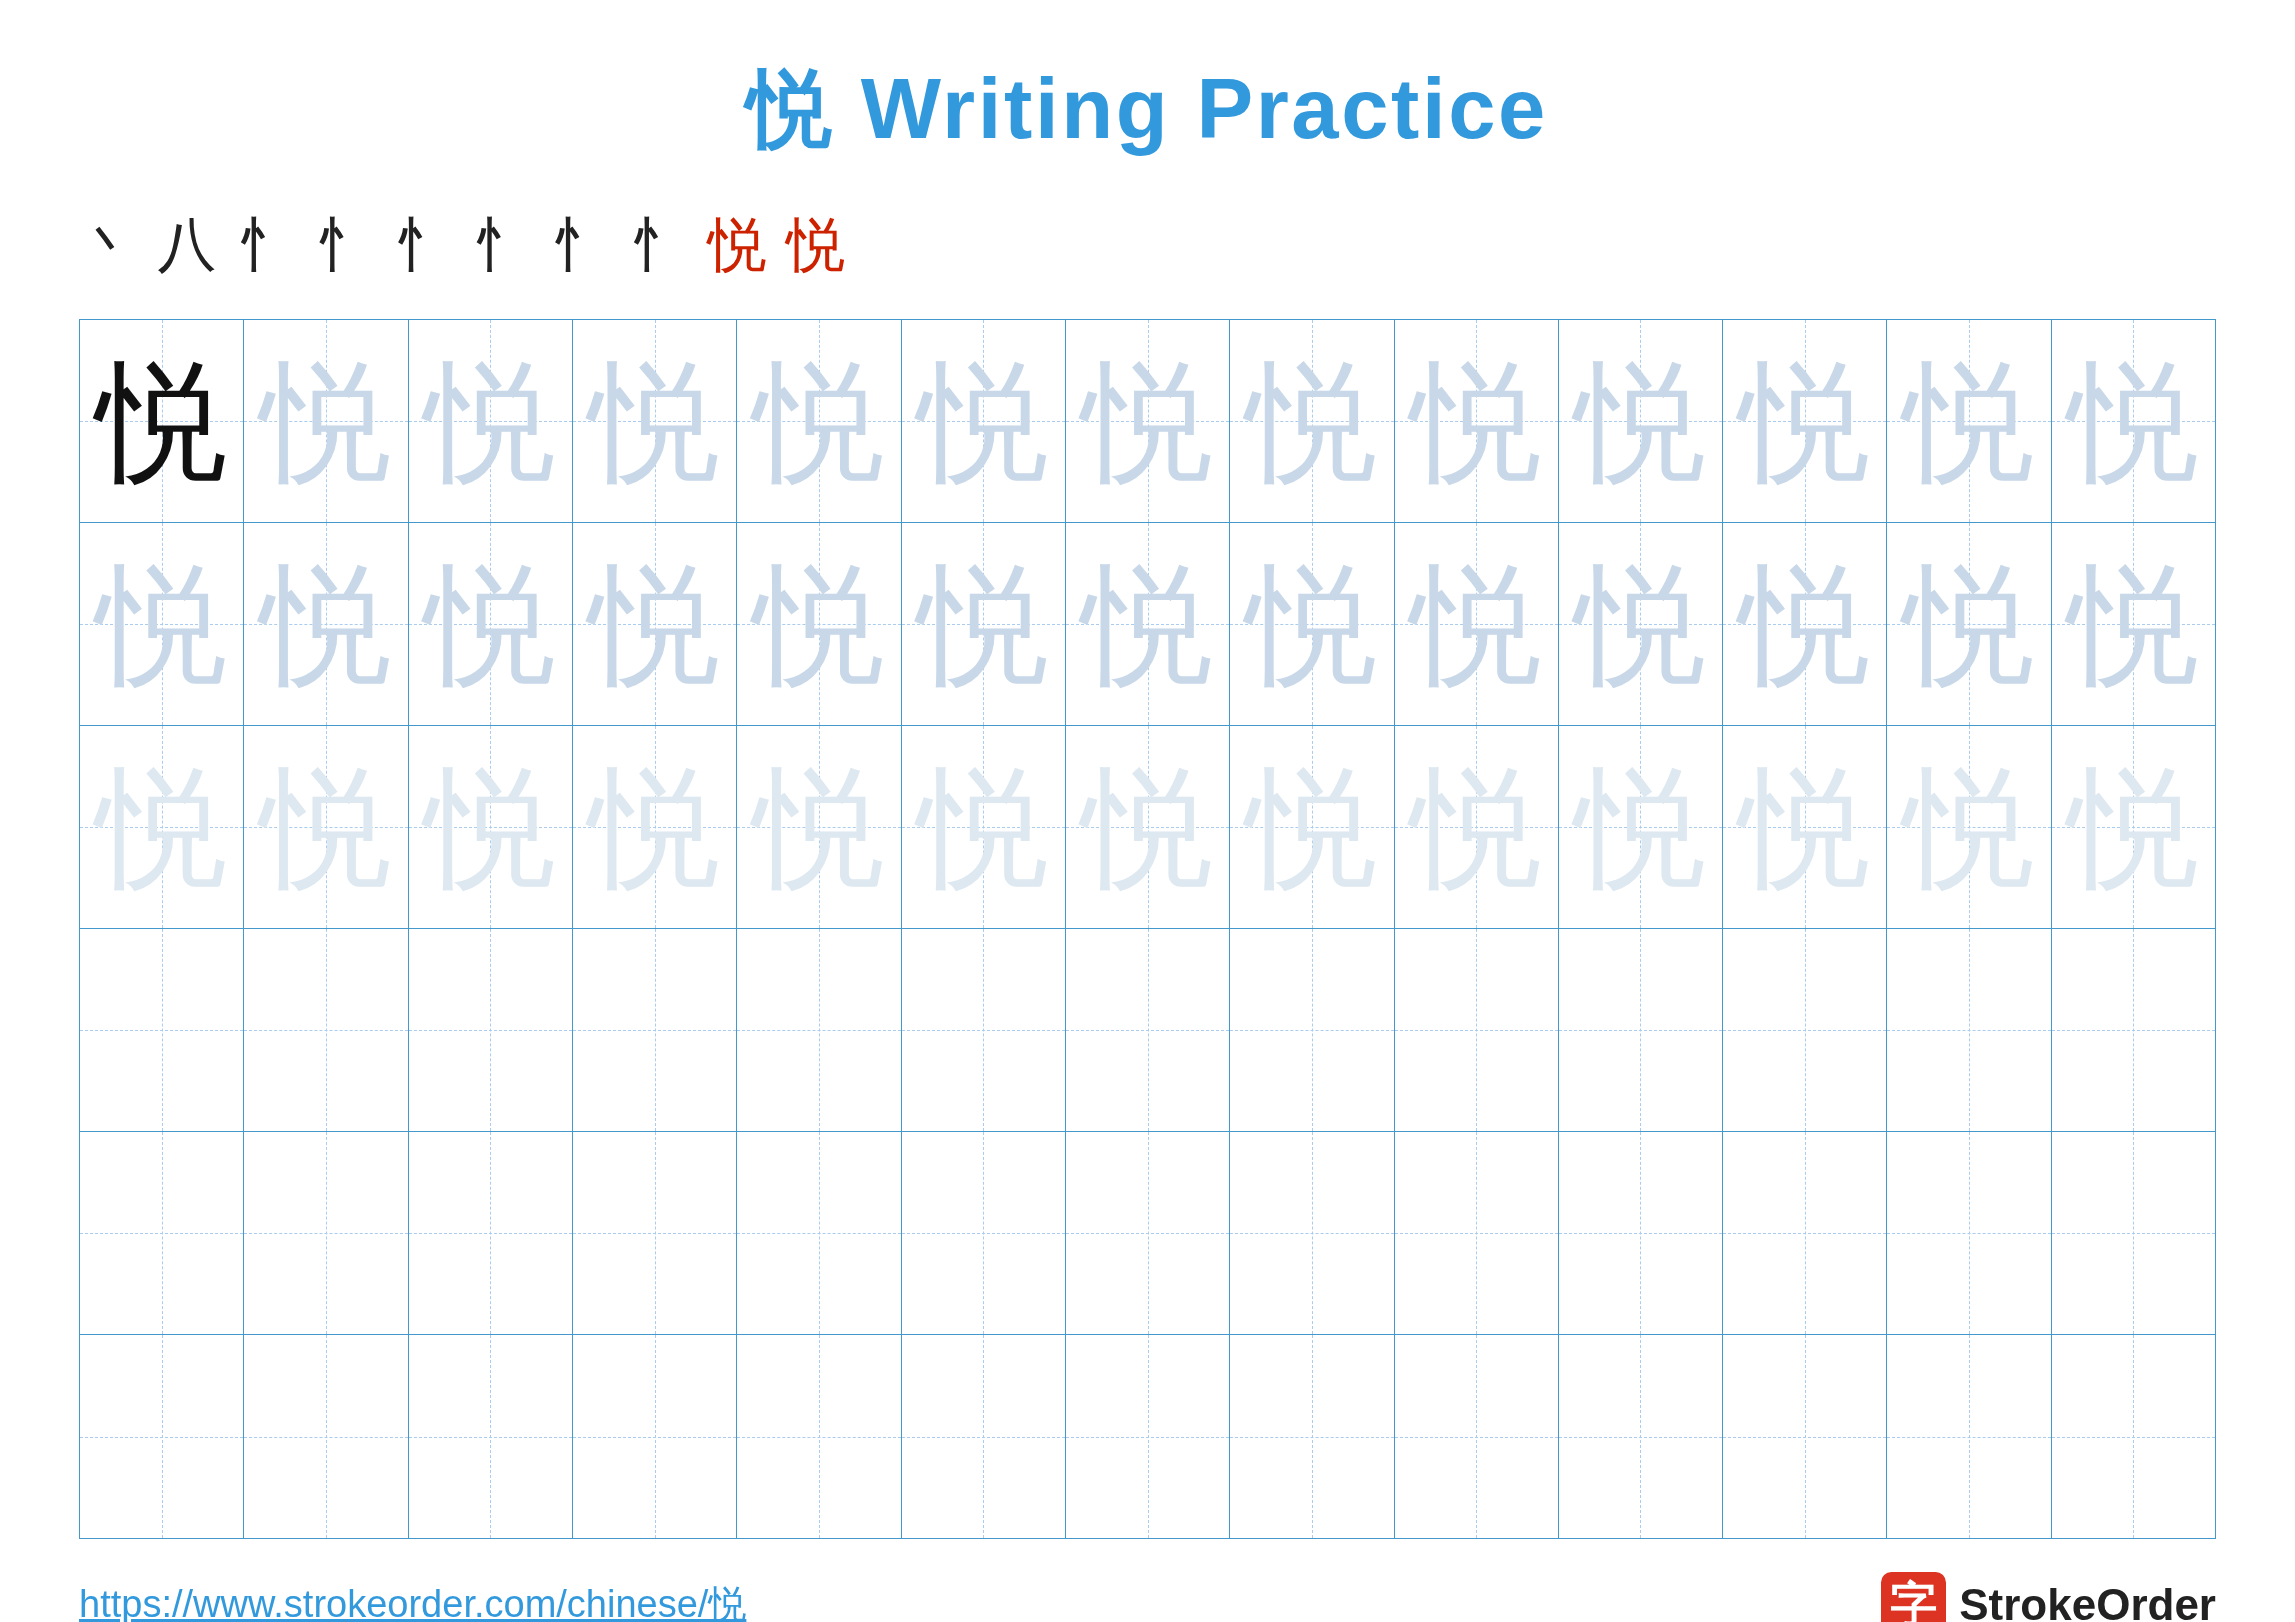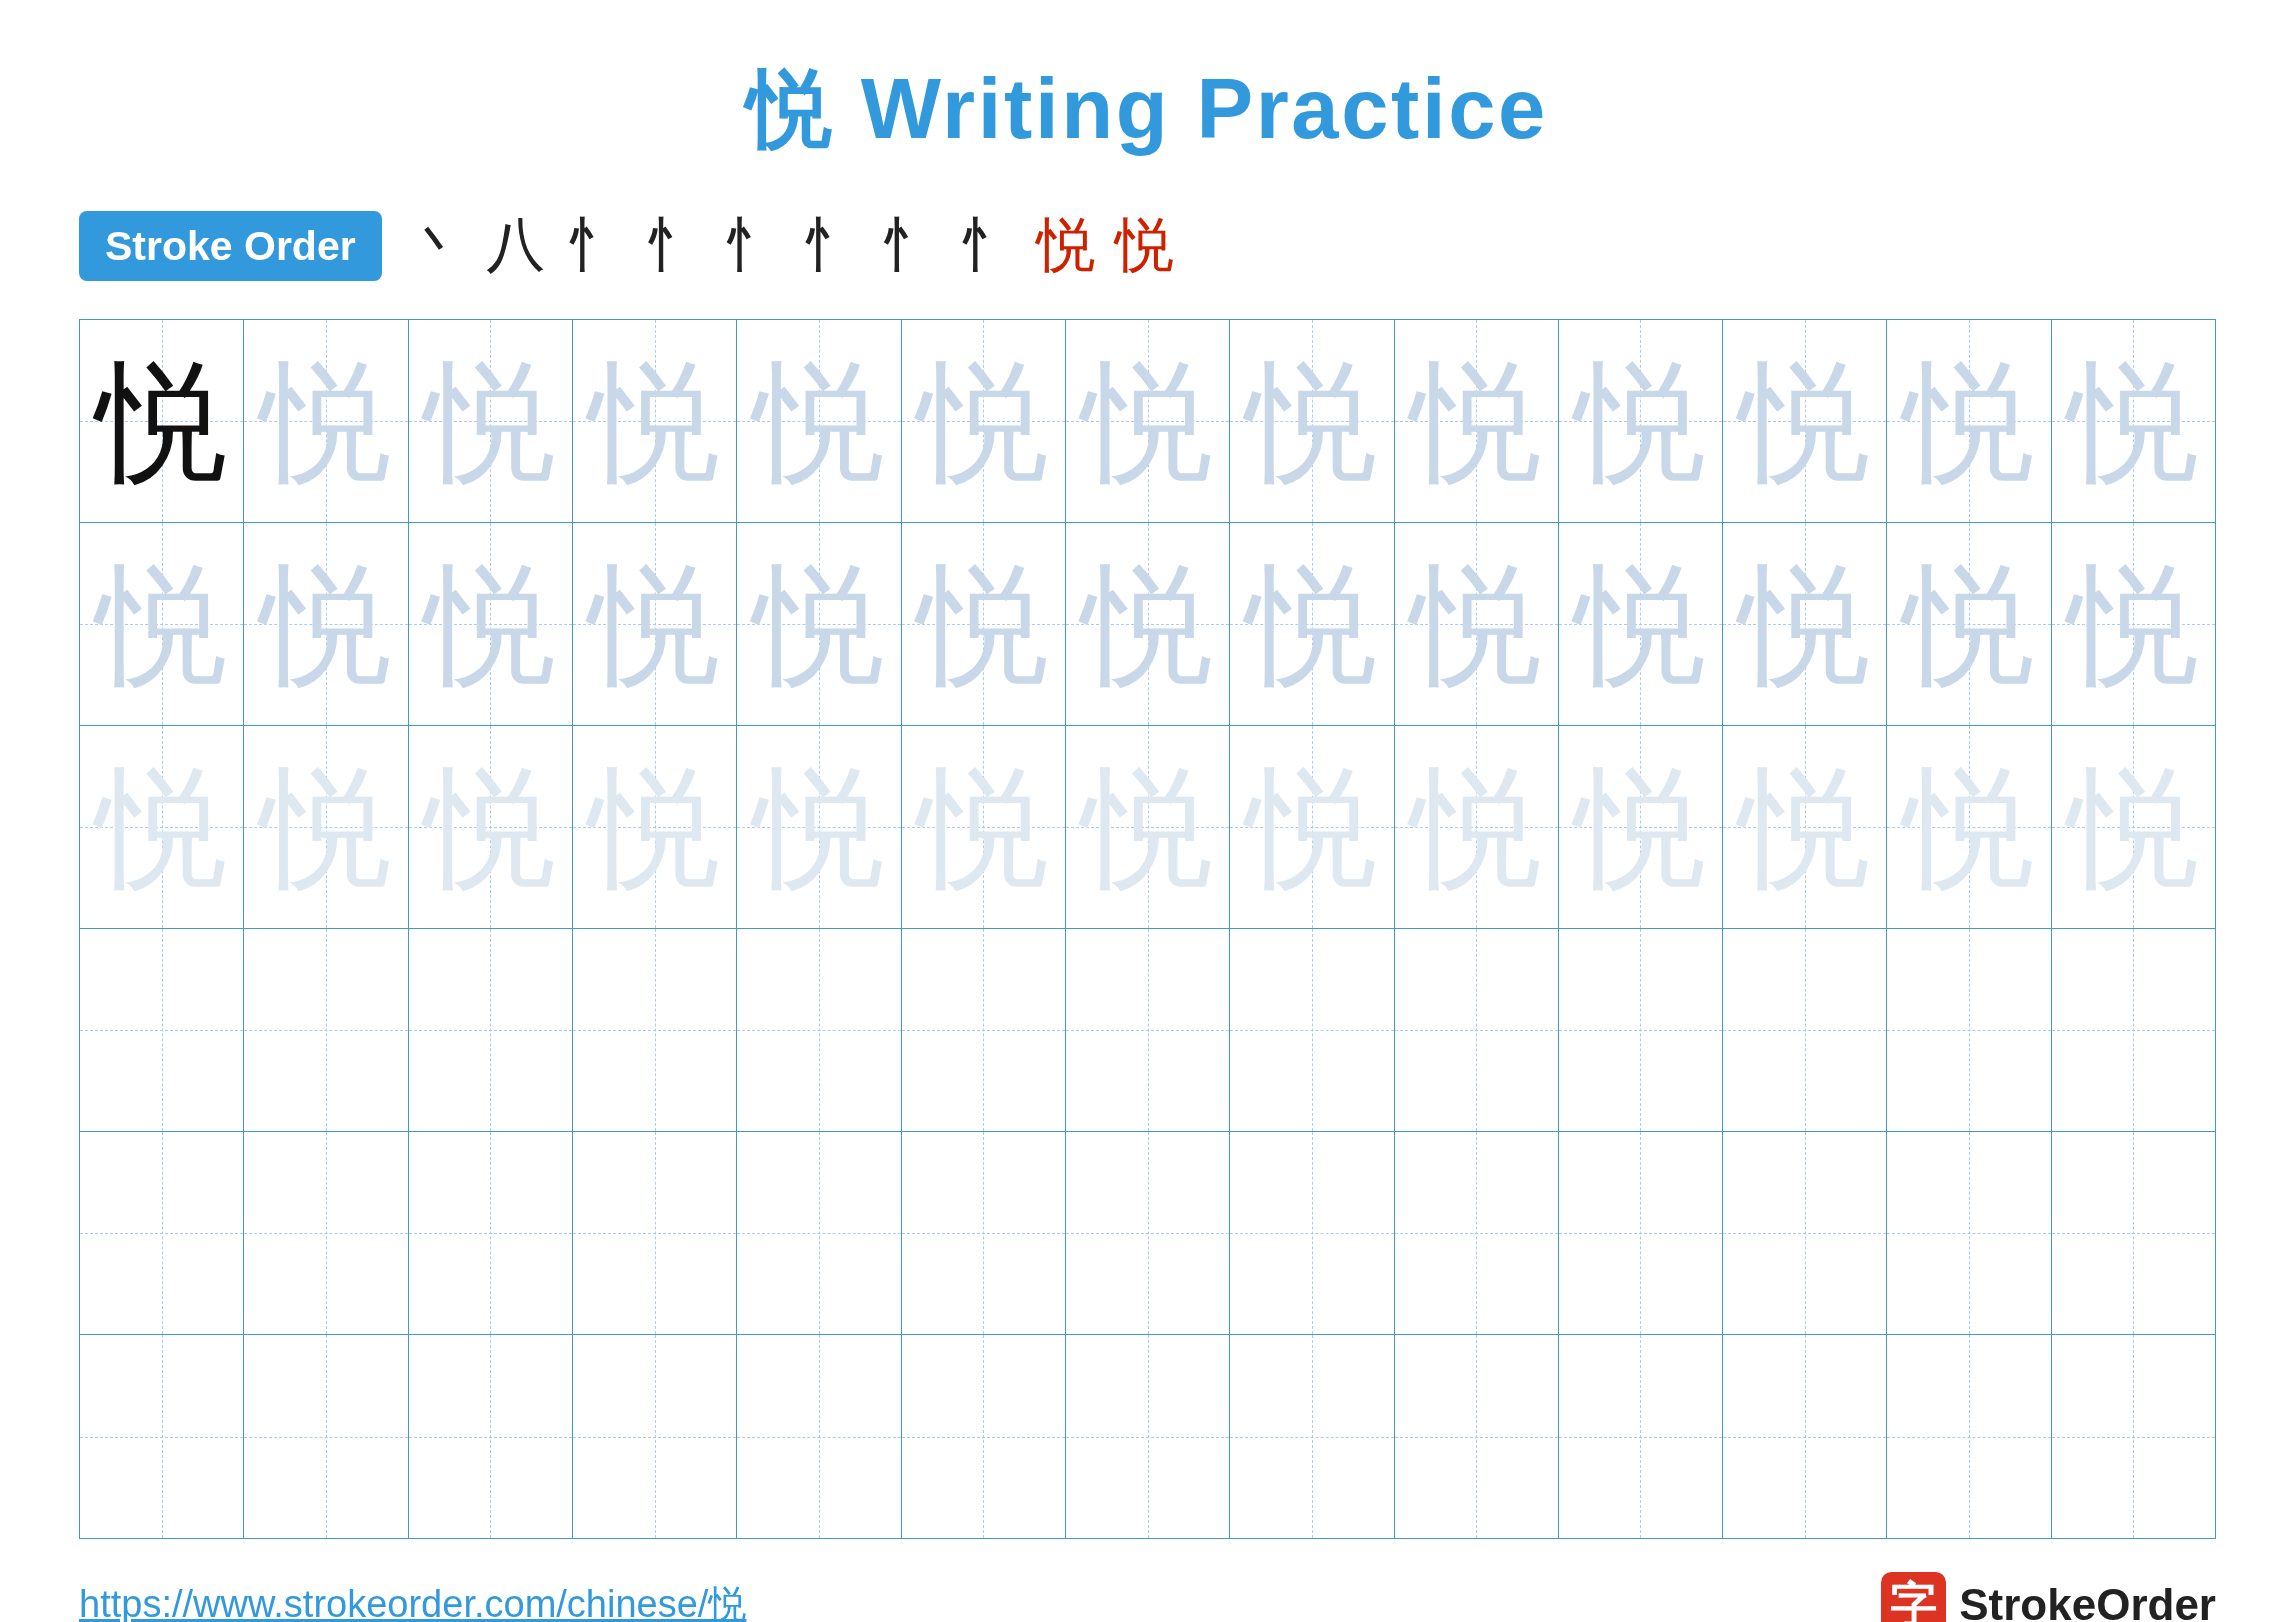--- a/index.html
+++ b/index.html
@@ -164,21 +164,20 @@
     }
   </style>
 </head>
 <body>
 
 <div class="page">
 
   <h1 class="title">悦 Writing Practice</h1>
 
   <div class="stroke-order-row">
-    <div class="stroke-order-badge">Stroke Order</div>
     <div class="stroke-sequence">
 
       <span class="stroke-seq-char">丶</span>
       <span class="stroke-seq-char">八</span>
       <span class="stroke-seq-char">忄</span>
       <span class="stroke-seq-char">忄</span>
       <span class="stroke-seq-char">忄</span>
       <span class="stroke-seq-char">忄</span>
       <span class="stroke-seq-char">忄</span>
       <span class="stroke-seq-char">忄</span>

